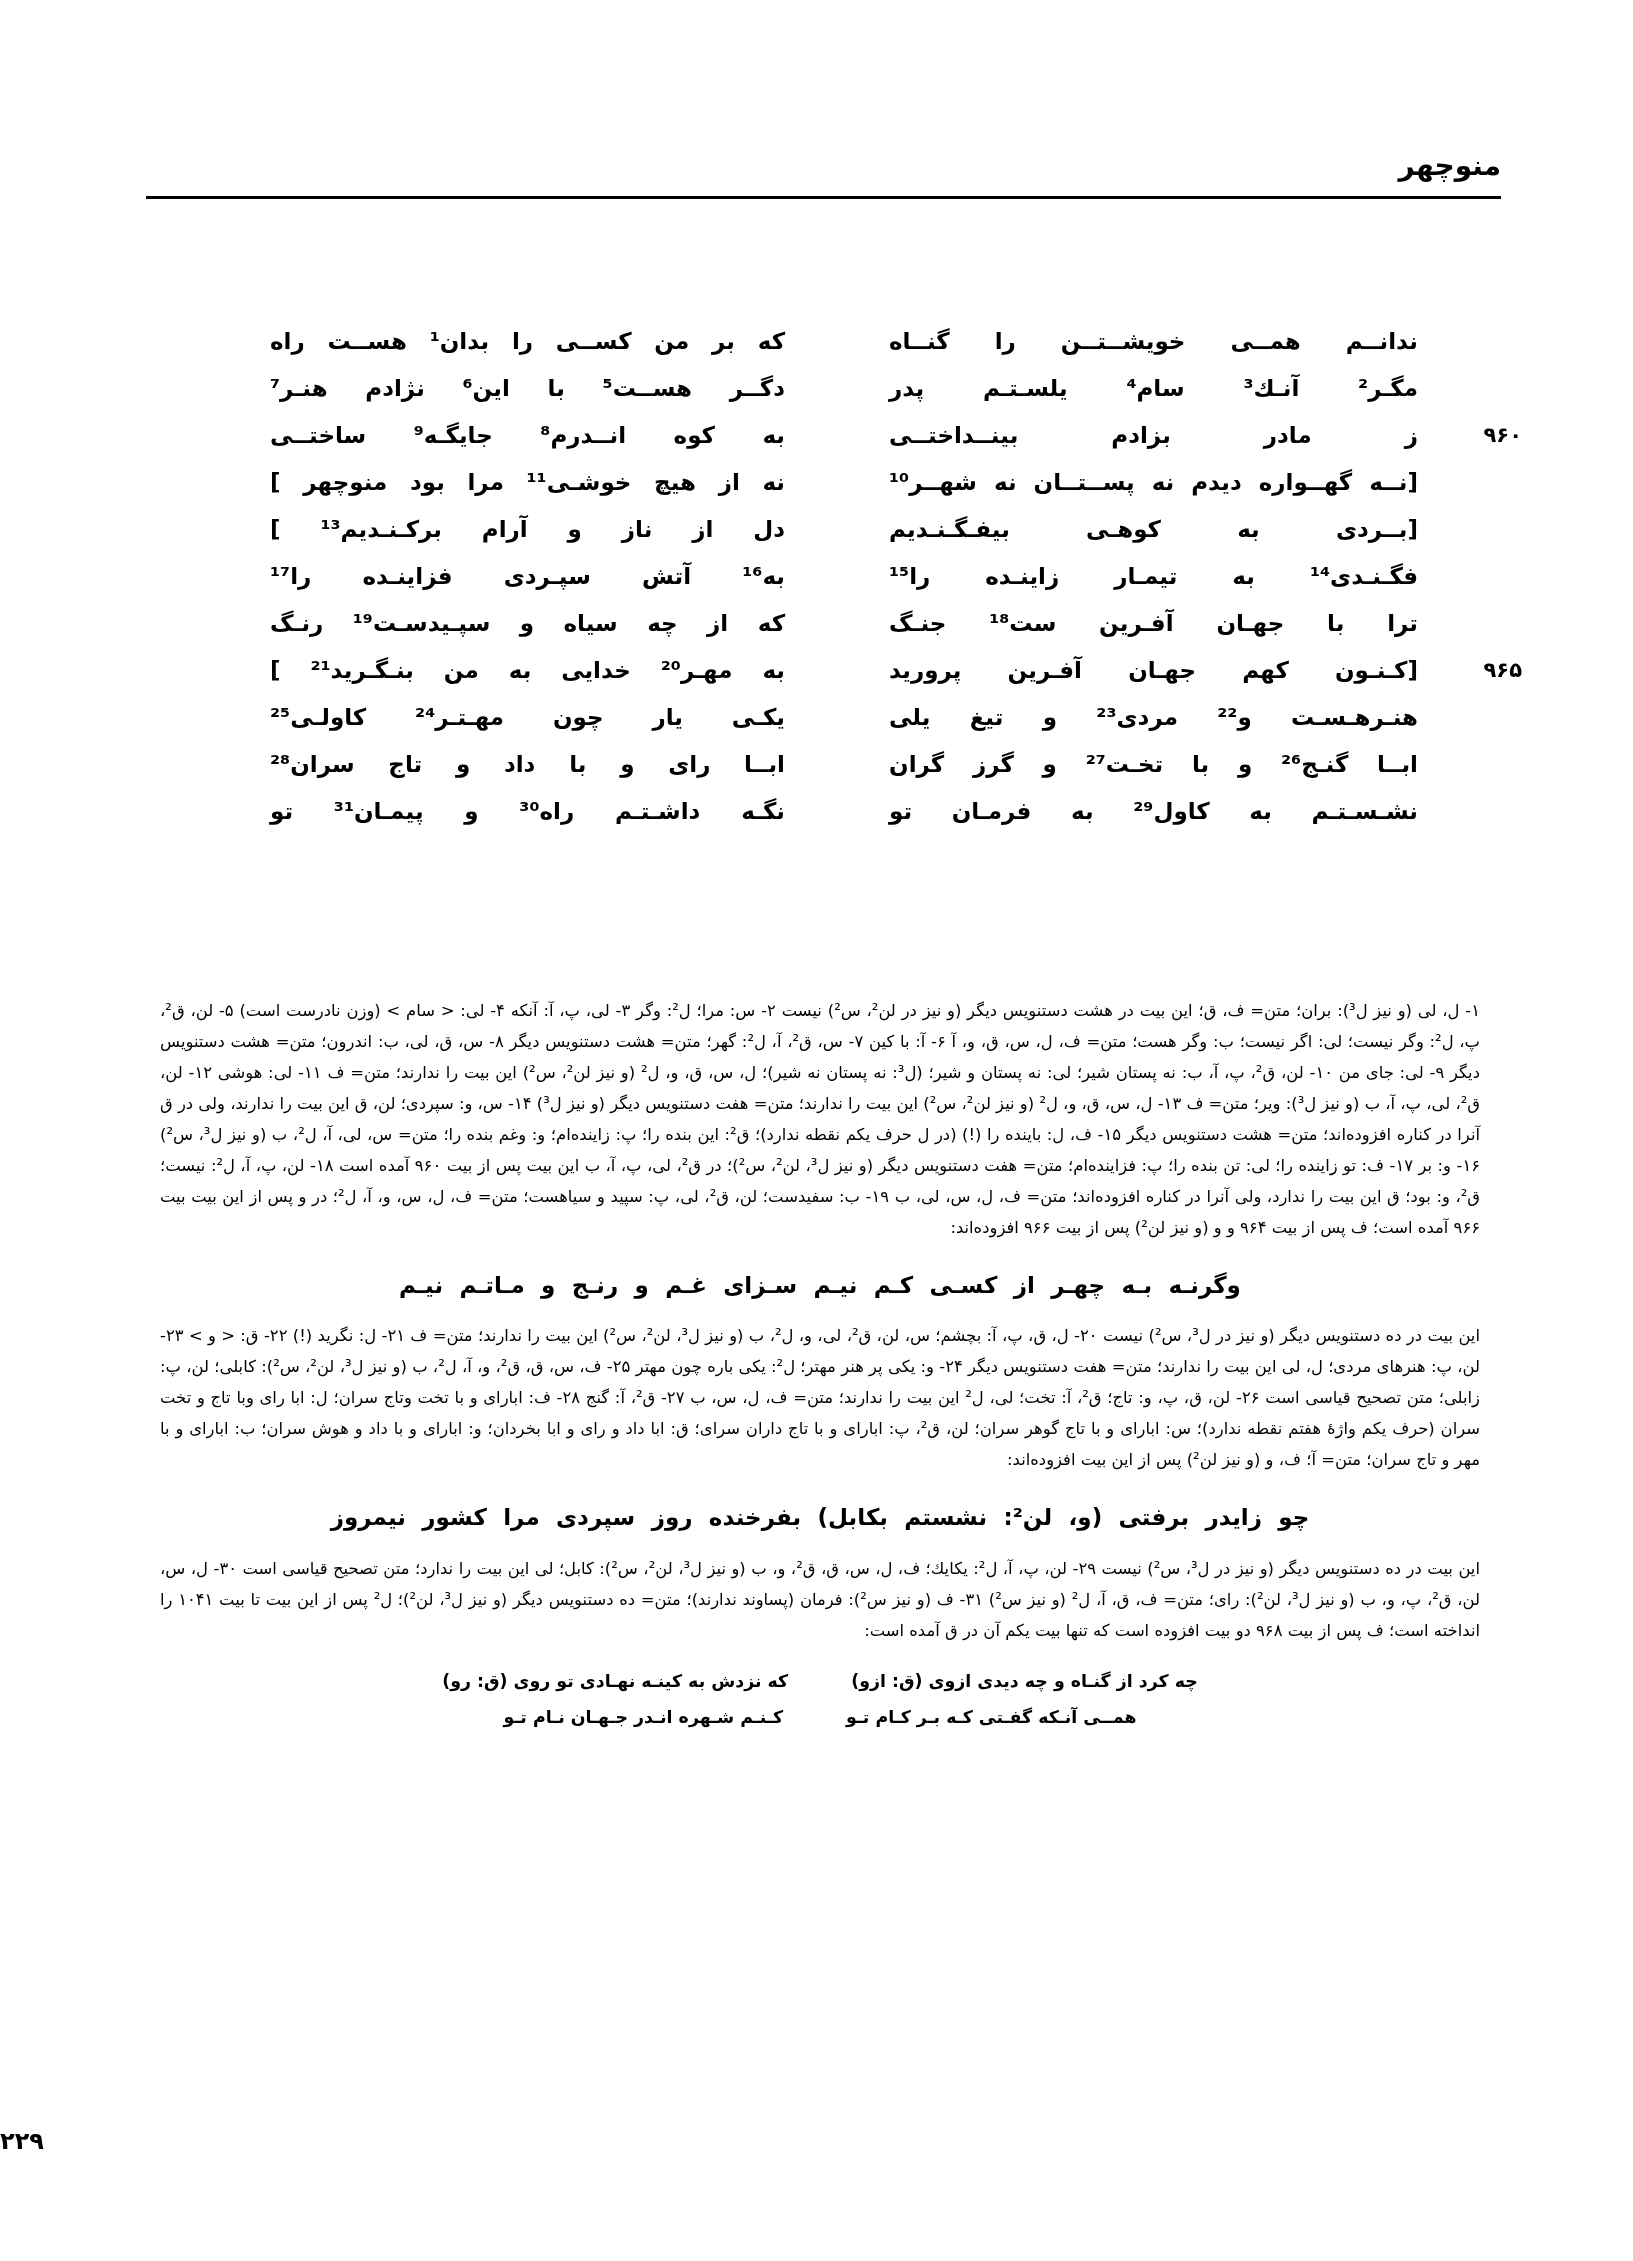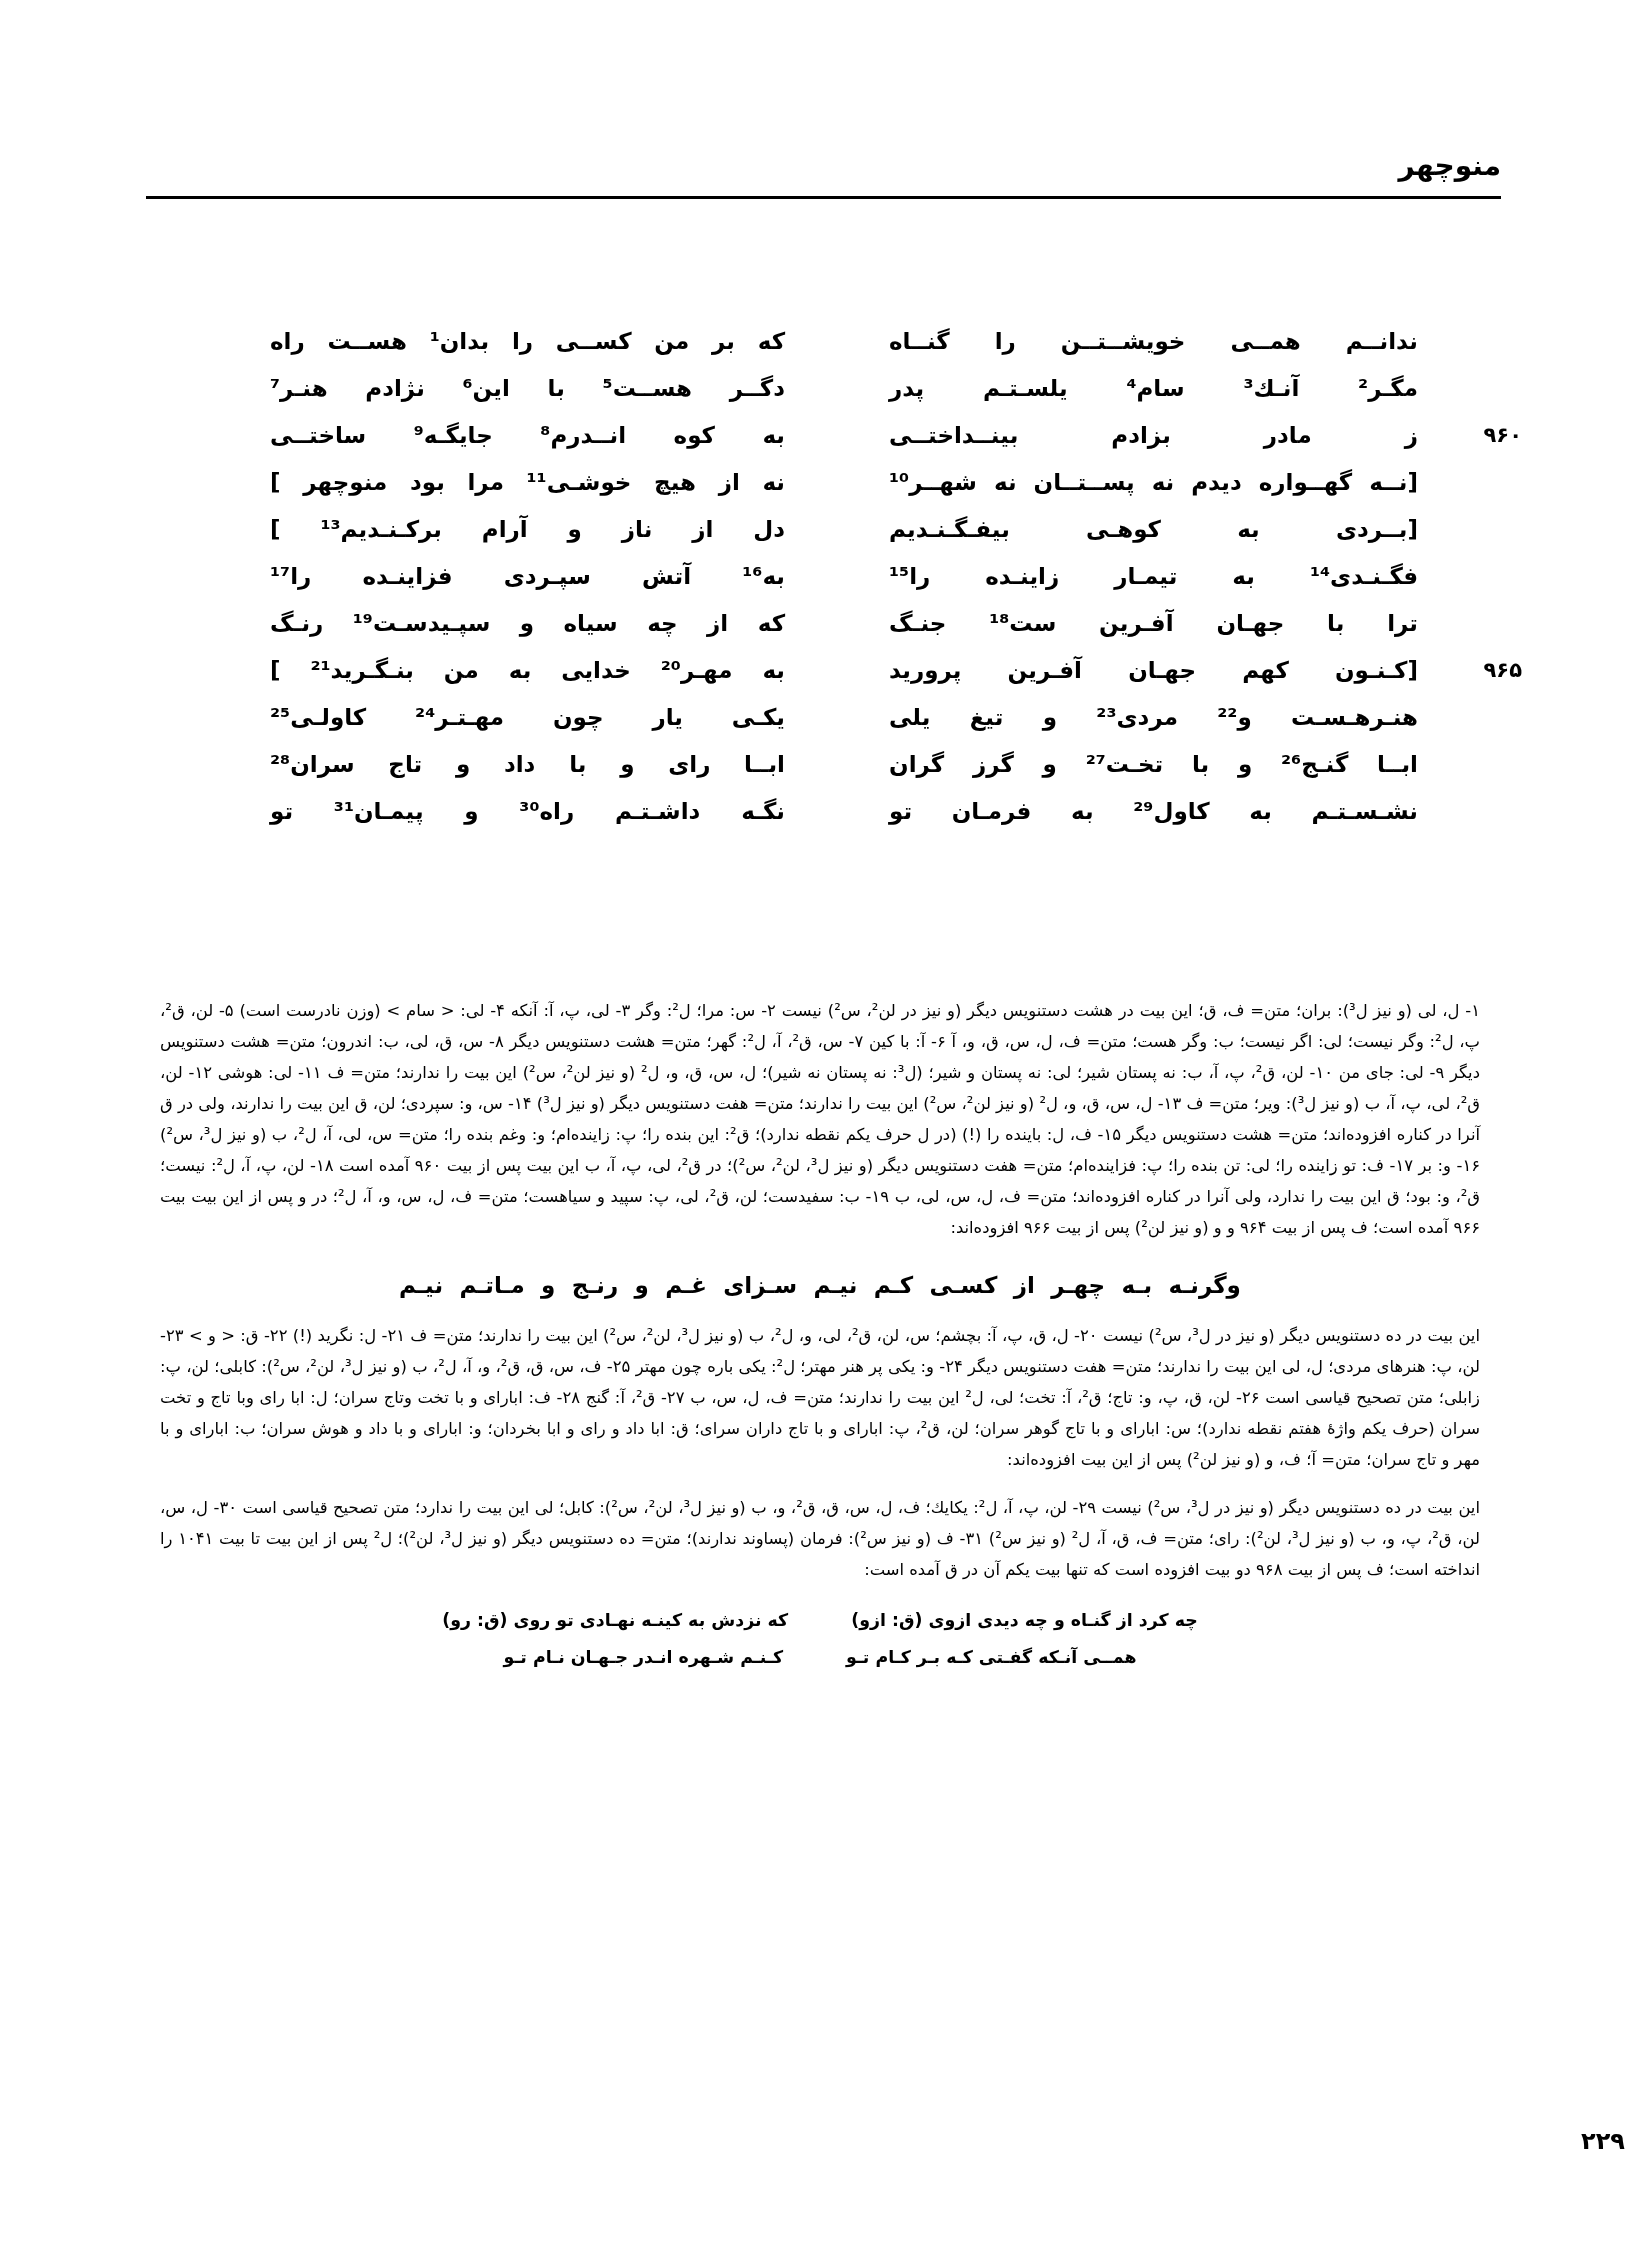--- a/index.html
+++ b/index.html
@@ -36,22 +36,22 @@
     direction: rtl; text-align: justify;
     font-family: "DejaVu Sans", sans-serif; font-size: 16.4px; line-height: 31px;
   }
   .notes p { margin: 17px; }
   .note-verse {
     text-align: center; font-weight: bold; font-size: 23px; padding: 9.7px 0 2.8px 0;
     word-spacing: 8.4px;
   }
   .note-pair { display: flex; justify-content: center; gap: 63px; padding: 2.8px 0; font-size: 17.4px; font-weight: bold; }
   .page-number {
-    position: absolute; left: 0; right: 8px; top: 2127px; text-align: right;
-    font-family: "DejaVu Sans", sans-serif; font-weight: bold; font-size: 24px; padding-left: 6px;
+    position: absolute; left: 0; right: 8px; top: 2127px; text-align: left;
+    font-family: "DejaVu Sans", sans-serif; font-weight: bold; font-size: 24px;
   }
 </style>
 </head>
 <body>
 
 <div class="page-header">
   <div class="running-head">منوچهر</div>
 </div>
 
 <div class="verses">
@@ -120,20 +120,21 @@
     <div class="hemistich-1">نشـسـتـم به کاول²⁹ به فرمـان تو</div>
     <div class="gap"></div>
     <div class="hemistich-2">نگـه داشـتـم راه³⁰ و پیمـان³¹ تو</div>
   </div>
 </div>
 
 <div class="notes">
   <p>۱- ل، لی (و نیز ل³): بران؛ متن= ف، ق؛ این بیت در هشت دستنویس دیگر (و نیز در لن²، س²) نیست   ۲- س: مرا؛ ل²: وگر   ۳- لی، پ، آ: آنکه   ۴- لی: &lt; سام &gt; (وزن نادرست است)   ۵- لن، ق²، پ، ل²: وگر نیست؛ لی: اگر نیست؛ ب: وگر هست؛ متن= ف، ل، س، ق، و، آ   ۶- آ: با کین   ۷- س، ق²، آ، ل²: گهر؛ متن= هشت دستنویس دیگر   ۸- س، ق، لی، ب: اندرون؛ متن= هشت دستنویس دیگر   ۹- لی: جای من   ۱۰- لن، ق²، پ، آ، ب: نه پستان شیر؛ لی: نه پستان و شیر؛ (ل³: نه پستان نه شیر)؛ ل، س، ق، و، ل² (و نیز لن²، س²) این بیت را ندارند؛ متن= ف   ۱۱- لی: هوشی   ۱۲- لن، ق²، لی، پ، آ، ب (و نیز ل³): ویر؛ متن= ف   ۱۳- ل، س، ق، و، ل² (و نیز لن²، س²) این بیت را ندارند؛ متن= هفت دستنویس دیگر (و نیز ل³)   ۱۴- س، و: سپردی؛ لن، ق این بیت را ندارند، ولی در ق آنرا در کناره افزوده‌اند؛ متن= هشت دستنویس دیگر   ۱۵- ف، ل: باینده را (!) (در ل حرف یکم نقطه ندارد)؛ ق²: این بنده را؛ پ: زاینده‌ام؛ و: وغم بنده را؛ متن= س، لی، آ، ل²، ب (و نیز ل³، س²)   ۱۶- و: بر   ۱۷- ف: تو زاینده را؛ لی: تن بنده را؛ پ: فزاینده‌ام؛ متن= هفت دستنویس دیگر (و نیز ل³، لن²، س²)؛ در ق²، لی، پ، آ، ب این بیت پس از بیت ۹۶۰ آمده است   ۱۸- لن، پ، آ، ل²: نیست؛ ق²، و: بود؛ ق این بیت را ندارد، ولی آنرا در کناره افزوده‌اند؛ متن= ف، ل، س، لی، ب   ۱۹- ب: سفیدست؛ لن، ق²، لی، پ: سپید و سیاهست؛ متن= ف، ل، س، و، آ، ل²؛ در و پس از این بیت بیت ۹۶۶ آمده است؛ ف پس از بیت ۹۶۴ و و (و نیز لن²) پس از بیت ۹۶۶ افزوده‌اند:</p>
   <div class="note-verse">وگرنـه بـه چهـر از کسـی کـم نیـم      سـزای غـم و رنـج و مـاتـم نیـم</div>
   <p>این بیت در ده دستنویس دیگر (و نیز در ل³، س²) نیست   ۲۰- ل، ق، پ، آ: بچشم؛ س، لن، ق²، لی، و، ل²، ب (و نیز ل³، لن²، س²) این بیت را ندارند؛ متن= ف   ۲۱- ل: نگرید (!)   ۲۲- ق: &lt; و &gt;   ۲۳- لن، پ: هنرهای مردی؛ ل، لی این بیت را ندارند؛ متن= هفت دستنویس دیگر   ۲۴- و: یکی پر هنر مهتر؛ ل²: یکی باره چون مهتر   ۲۵- ف، س، ق، ق²، و، آ، ل²، ب (و نیز ل³، لن²، س²): کابلی؛ لن، پ: زابلی؛ متن تصحیح قیاسی است   ۲۶- لن، ق، پ، و: تاج؛ ق²، آ: تخت؛ لی، ل² این بیت را ندارند؛ متن= ف، ل، س، ب   ۲۷- ق²، آ: گنج   ۲۸- ف: ابارای و با تخت وتاج سران؛ ل: ابا رای وبا تاج و تخت سران (حرف یکم واژهٔ هفتم نقطه ندارد)؛ س: ابارای و با تاج گوهر سران؛ لن، ق²، پ: ابارای و با تاج داران سرای؛ ق: ابا داد و رای و ابا بخردان؛ و: ابارای و با داد و هوش سران؛ ب: ابارای و با مهر و تاج سران؛ متن= آ؛ ف، و (و نیز لن²) پس از این بیت افزوده‌اند:</p>
+  <div class="note-verse">چو زایدر برفتی (و، لن²: نشستم بکابل) بفرخنده روز      سپردی مرا کشور نیمروز</div>
   <p>این بیت در ده دستنویس دیگر (و نیز در ل³، س²) نیست   ۲۹- لن، پ، آ، ل²: یکایك؛ ف، ل، س، ق، ق²، و، ب (و نیز ل³، لن²، س²): کابل؛ لی این بیت را ندارد؛ متن تصحیح قیاسی است   ۳۰- ل، س، لن، ق²، پ، و، ب (و نیز ل³، لن²): رای؛ متن= ف، ق، آ، ل² (و نیز س²)   ۳۱- ف (و نیز س²): فرمان (پساوند ندارند)؛ متن= ده دستنویس دیگر (و نیز ل³، لن²)؛ ل² پس از این بیت تا بیت ۱۰۴۱ را انداخته است؛ ف پس از بیت ۹۶۸ دو بیت افزوده است که تنها بیت یکم آن در ق آمده است:</p>
   <div class="note-pair">
     <span>چه کرد از گنـاه و چه دیدی ازوی (ق: ازو)</span>
     <span>که نزدش به کینـه نهـادی تو روی (ق: رو)</span>
   </div>
   <div class="note-pair">
     <span>همــی آنـکه گفـتی کـه بـر کـام تـو</span>
     <span>کـنـم شـهره انـدر جـهـان نـام تـو</span>
   </div>
 </div>

